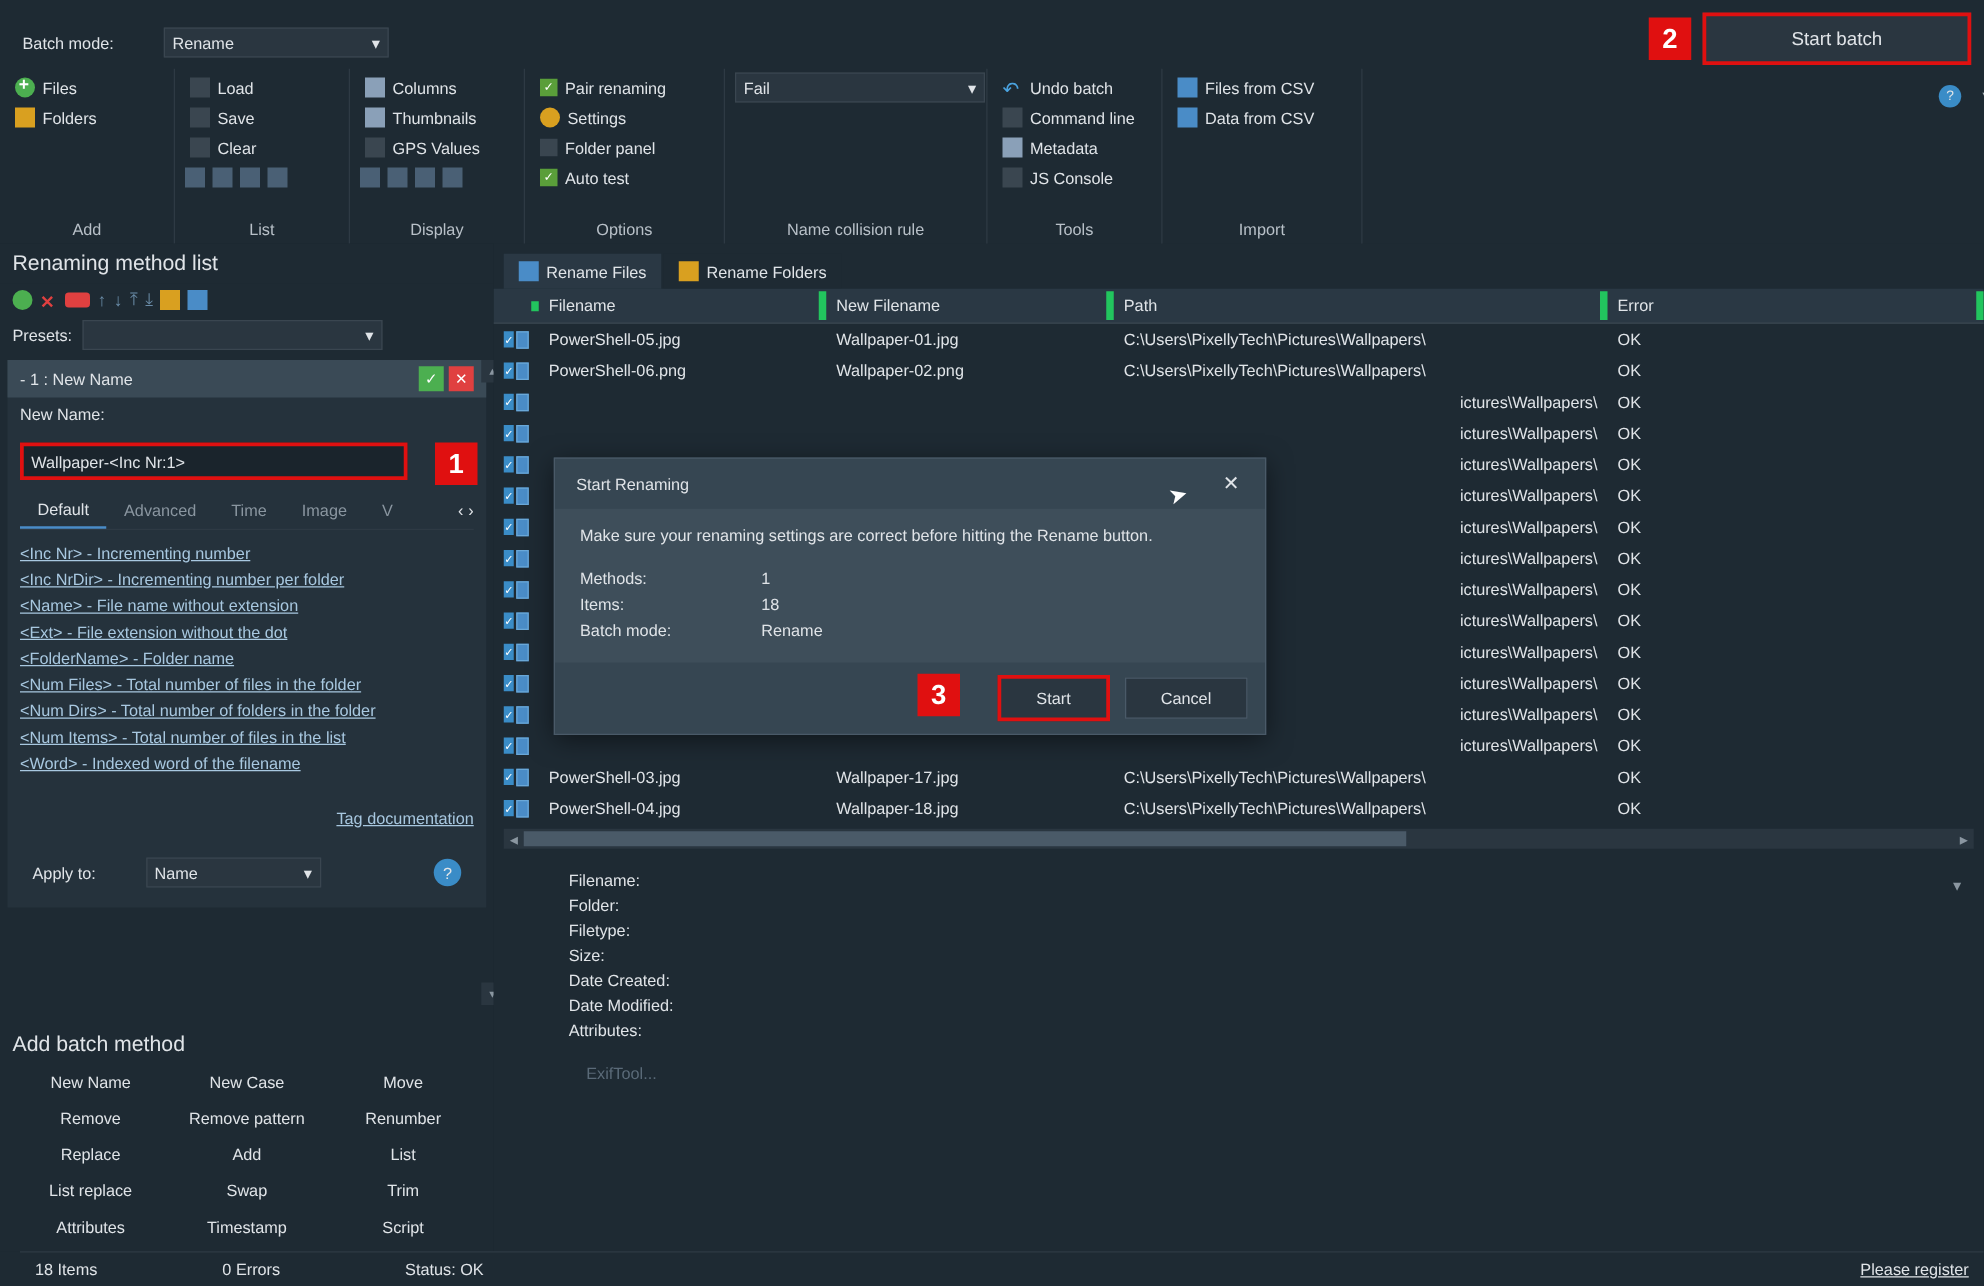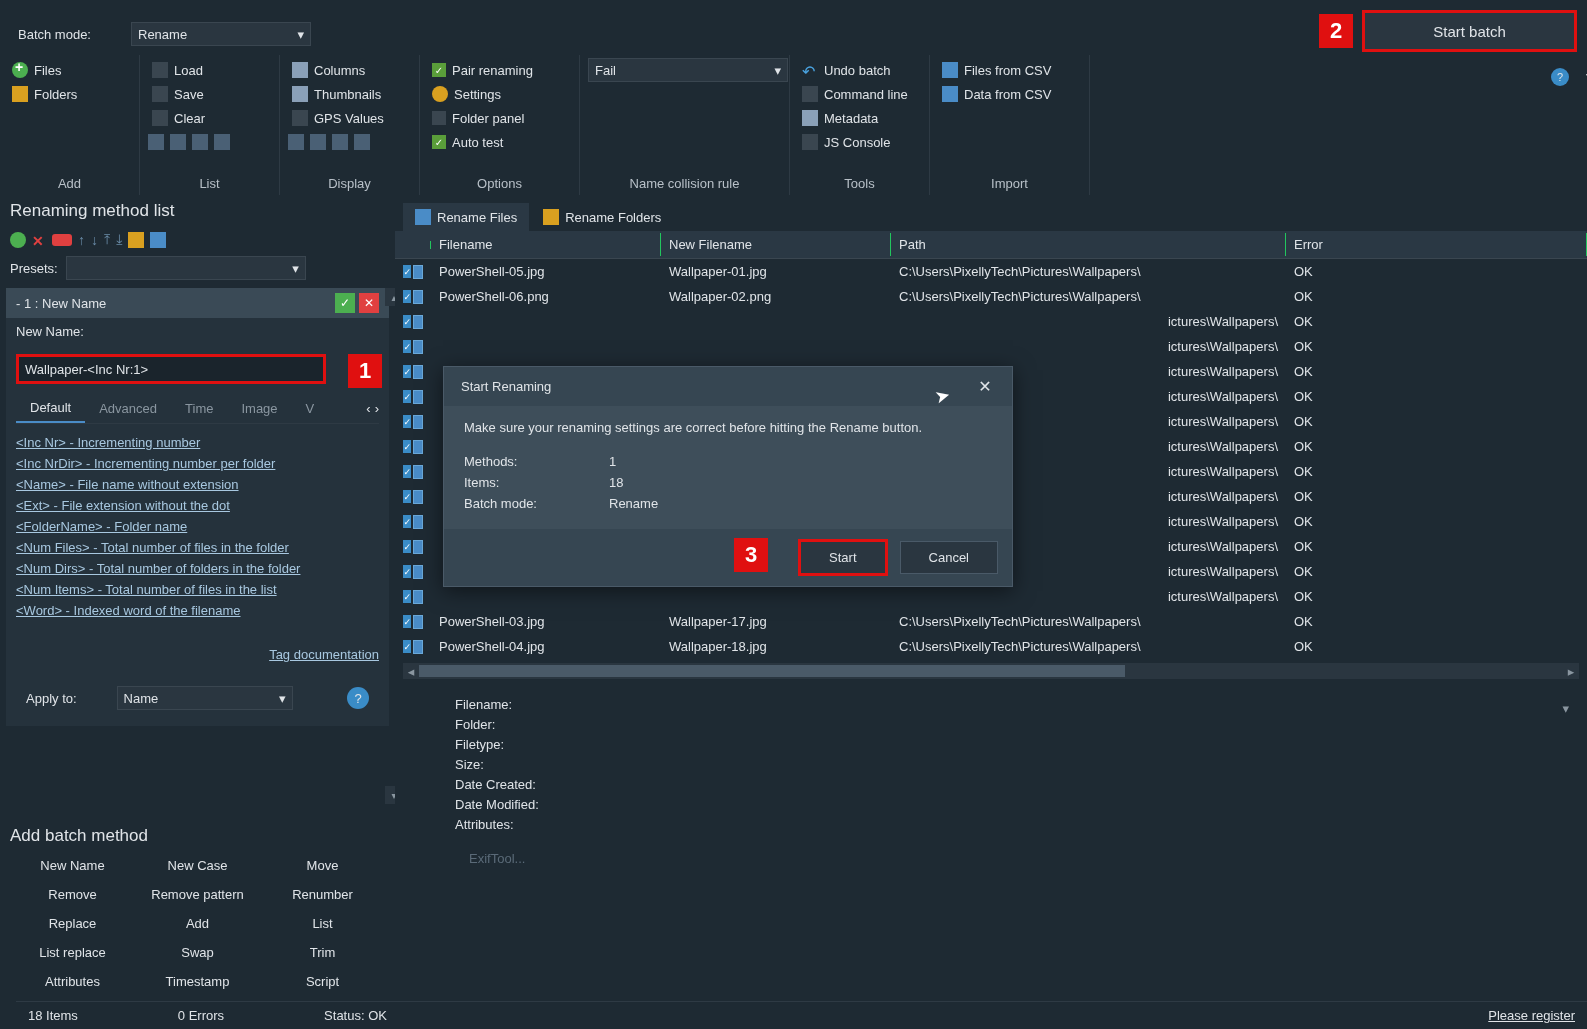--- a/index.html
+++ b/index.html
@@ -66,21 +66,21 @@
 .abm-section{padding:8px 10px;margin-top:10px}
 .abm-header{font-size:17px;font-weight:500;margin-bottom:8px}
 .abm-grid{display:grid;grid-template-columns:1fr 1fr 1fr;gap:6px 0;text-align:center}
 .abm-item{padding:4px;cursor:pointer}
 
 .right-panel{flex:1;display:flex;flex-direction:column;background:#1e2a33;position:relative}
 .file-tabs{display:flex;padding:0 8px;gap:2px;height:36px;align-items:flex-end}
 .file-tab{display:flex;align-items:center;gap:6px;padding:6px 12px;background:#1e2a33;color:#8a96a0}
 .file-tab.active{background:#2a3844;color:#e0e4e8}
 .table-header{display:flex;background:#2a3844;border-bottom:1px solid #3a4650;height:28px;align-items:center}
-.th{padding:4px 8px;border-right:1px solid #22c55e}
+.th{padding:4px 8px;border-right:6px solid #22c55e}
 .th-chk{width:36px}
 .th-fn{width:230px}
 .th-nfn{width:230px}
 .th-path{width:395px}
 .th-err{flex:1}
 .table-body{position:relative}
 .row{display:flex;height:25px;align-items:center}
 .td{padding:2px 8px;white-space:nowrap;overflow:hidden}
 .td-chk{width:36px;display:flex;align-items:center;gap:2px}
 .chk{width:13px;height:13px;background:#3a8cc7;display:flex;align-items:center;justify-content:center;font-size:9px;color:#fff}
@@ -303,21 +303,21 @@
               <span class="tag-item">&lt;Ext&gt; - File extension without the dot</span>
               <span class="tag-item">&lt;FolderName&gt; - Folder name</span>
               <span class="tag-item">&lt;Num Files&gt; - Total number of files in the folder</span>
               <span class="tag-item">&lt;Num Dirs&gt; - Total number of folders in the folder</span>
               <span class="tag-item">&lt;Num Items&gt; - Total number of files in the list</span>
               <span class="tag-item">&lt;Word&gt; - Indexed word of the filename</span>
             </div>
         <div class="tag-doc">Tag documentation</div>
         <div class="apply-row" style="position:relative">
           <span>Apply to:</span>
-          <div class="batch-select" style="width:176px">
+          <div class="batch-select" style="width:140px">
             <span>Name</span>
             <span>▾</span>
           </div>
           <span class="help-q">?</span>
         </div>
       </div>
     </div>
     <div class="updn-ctrl" style="top:4px">
           <span class="updn">▴</span>
         </div>

